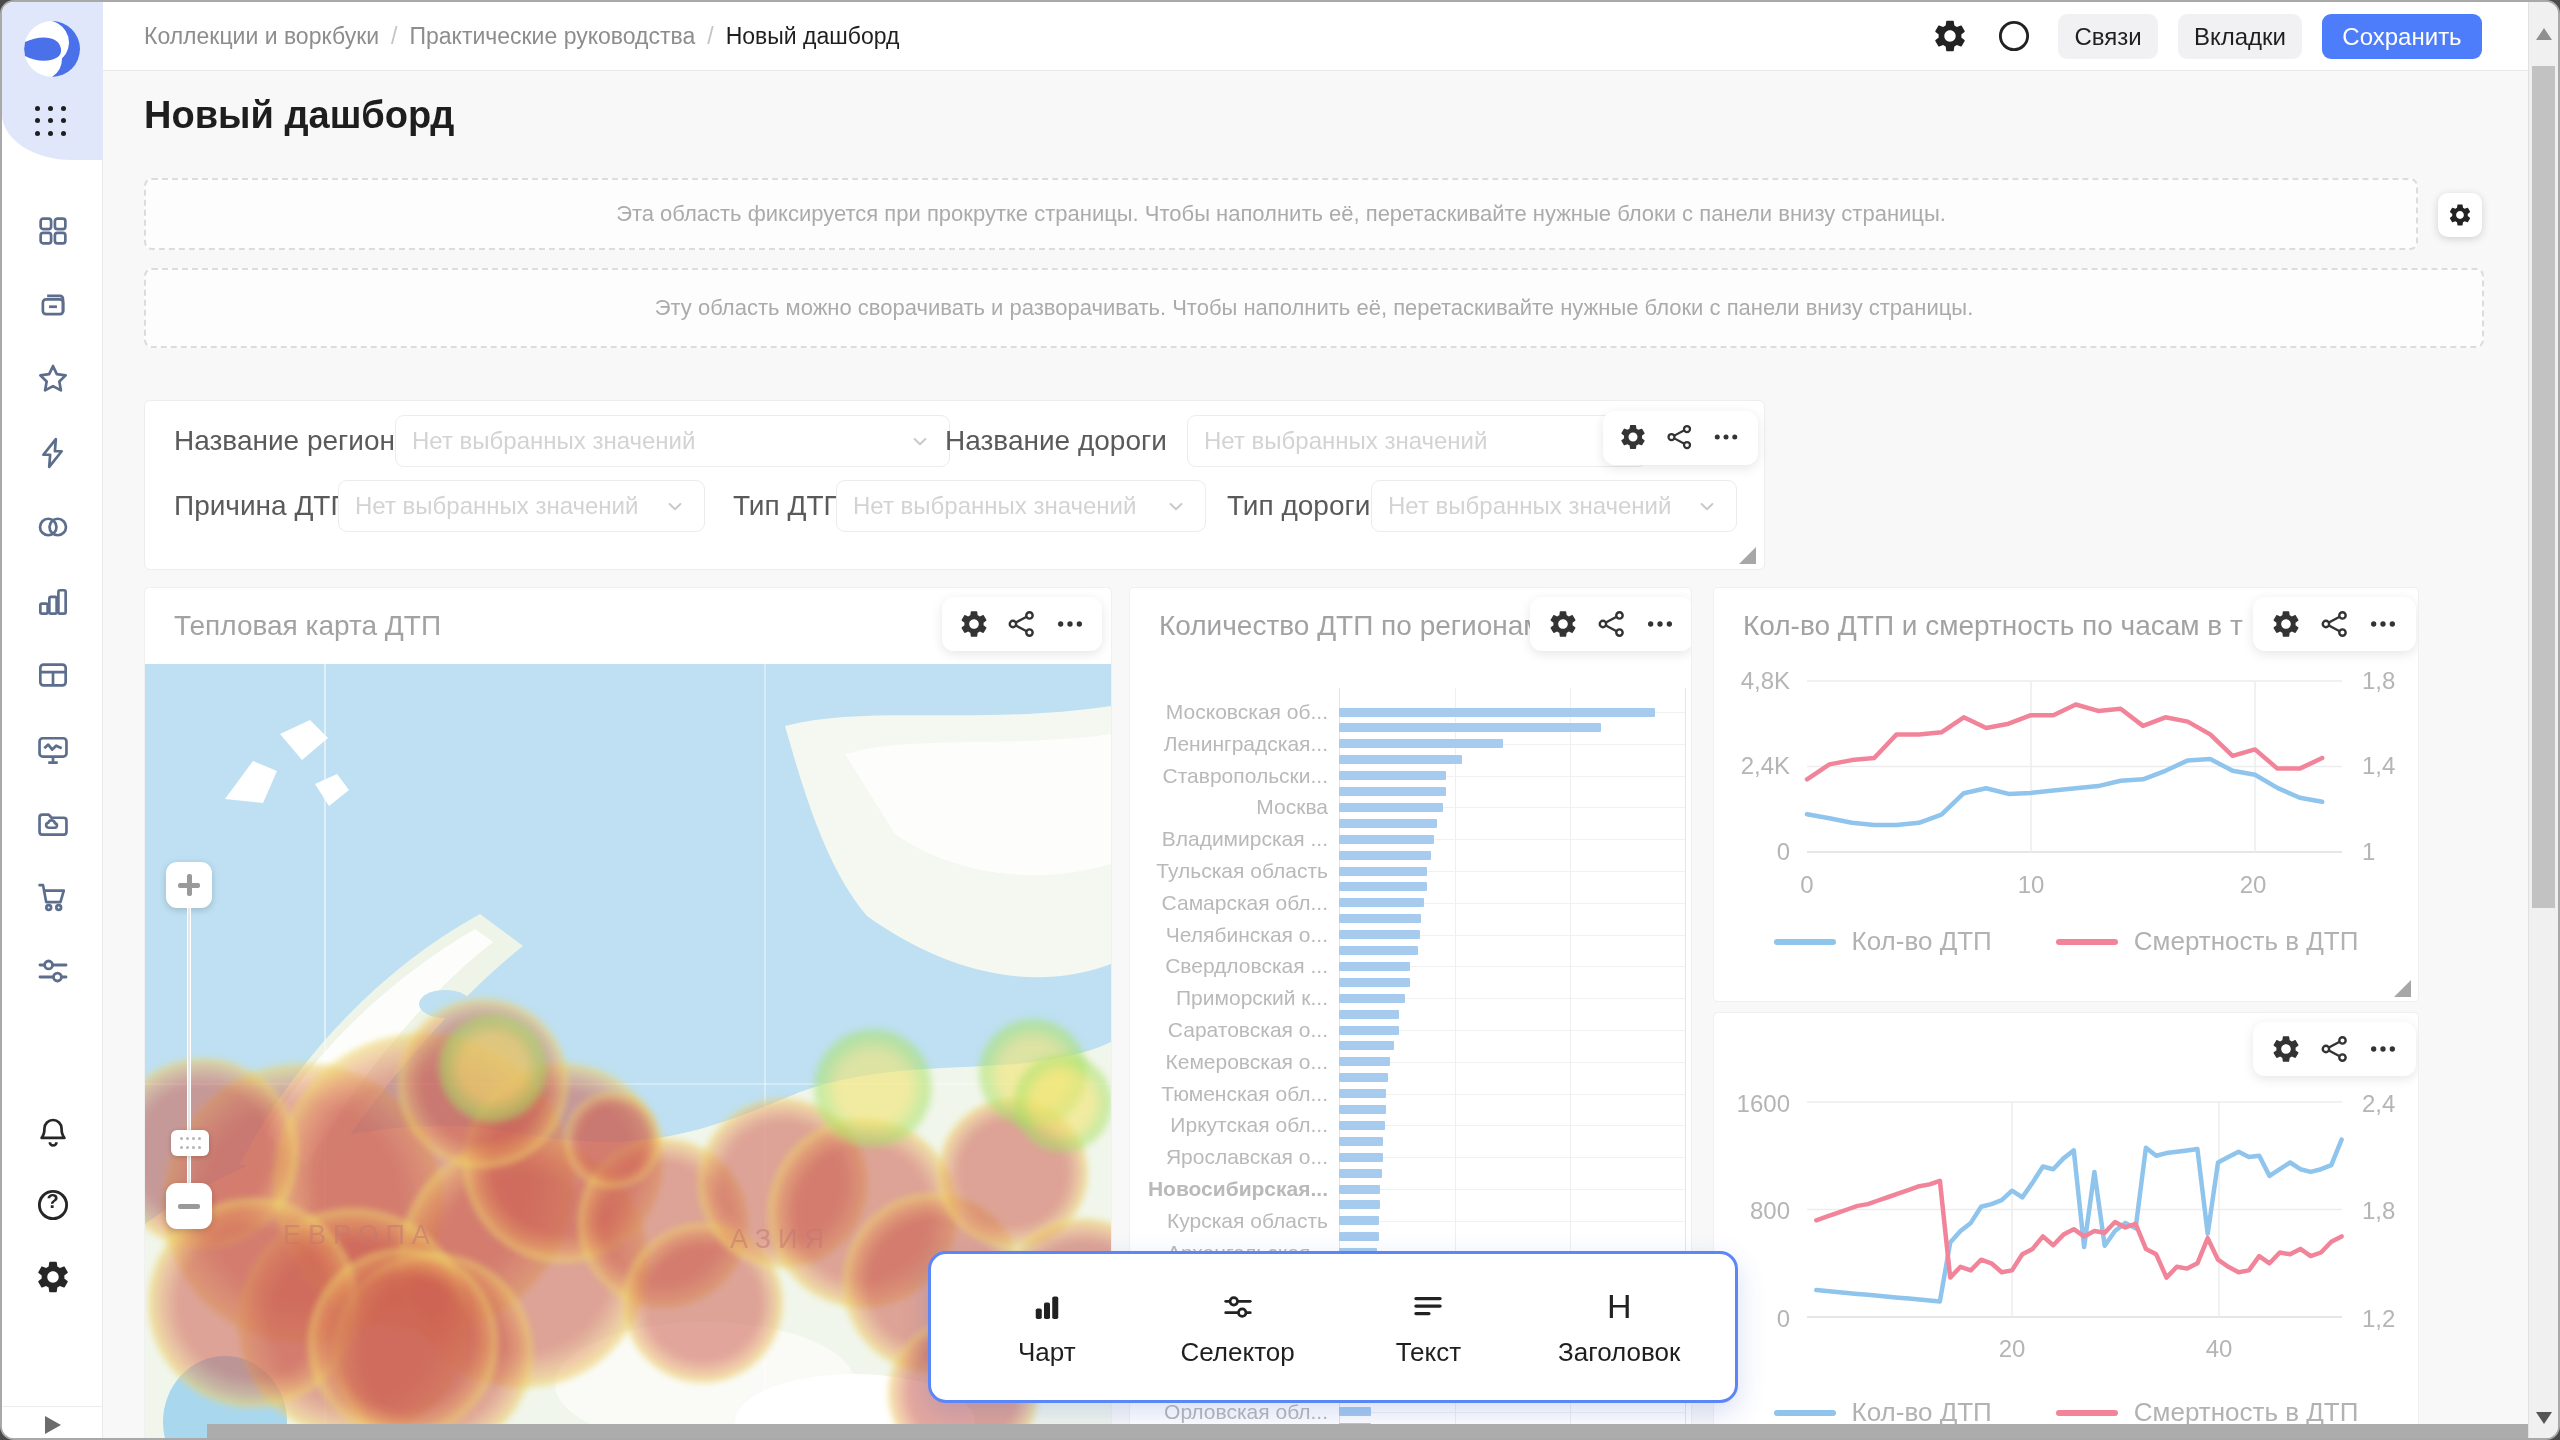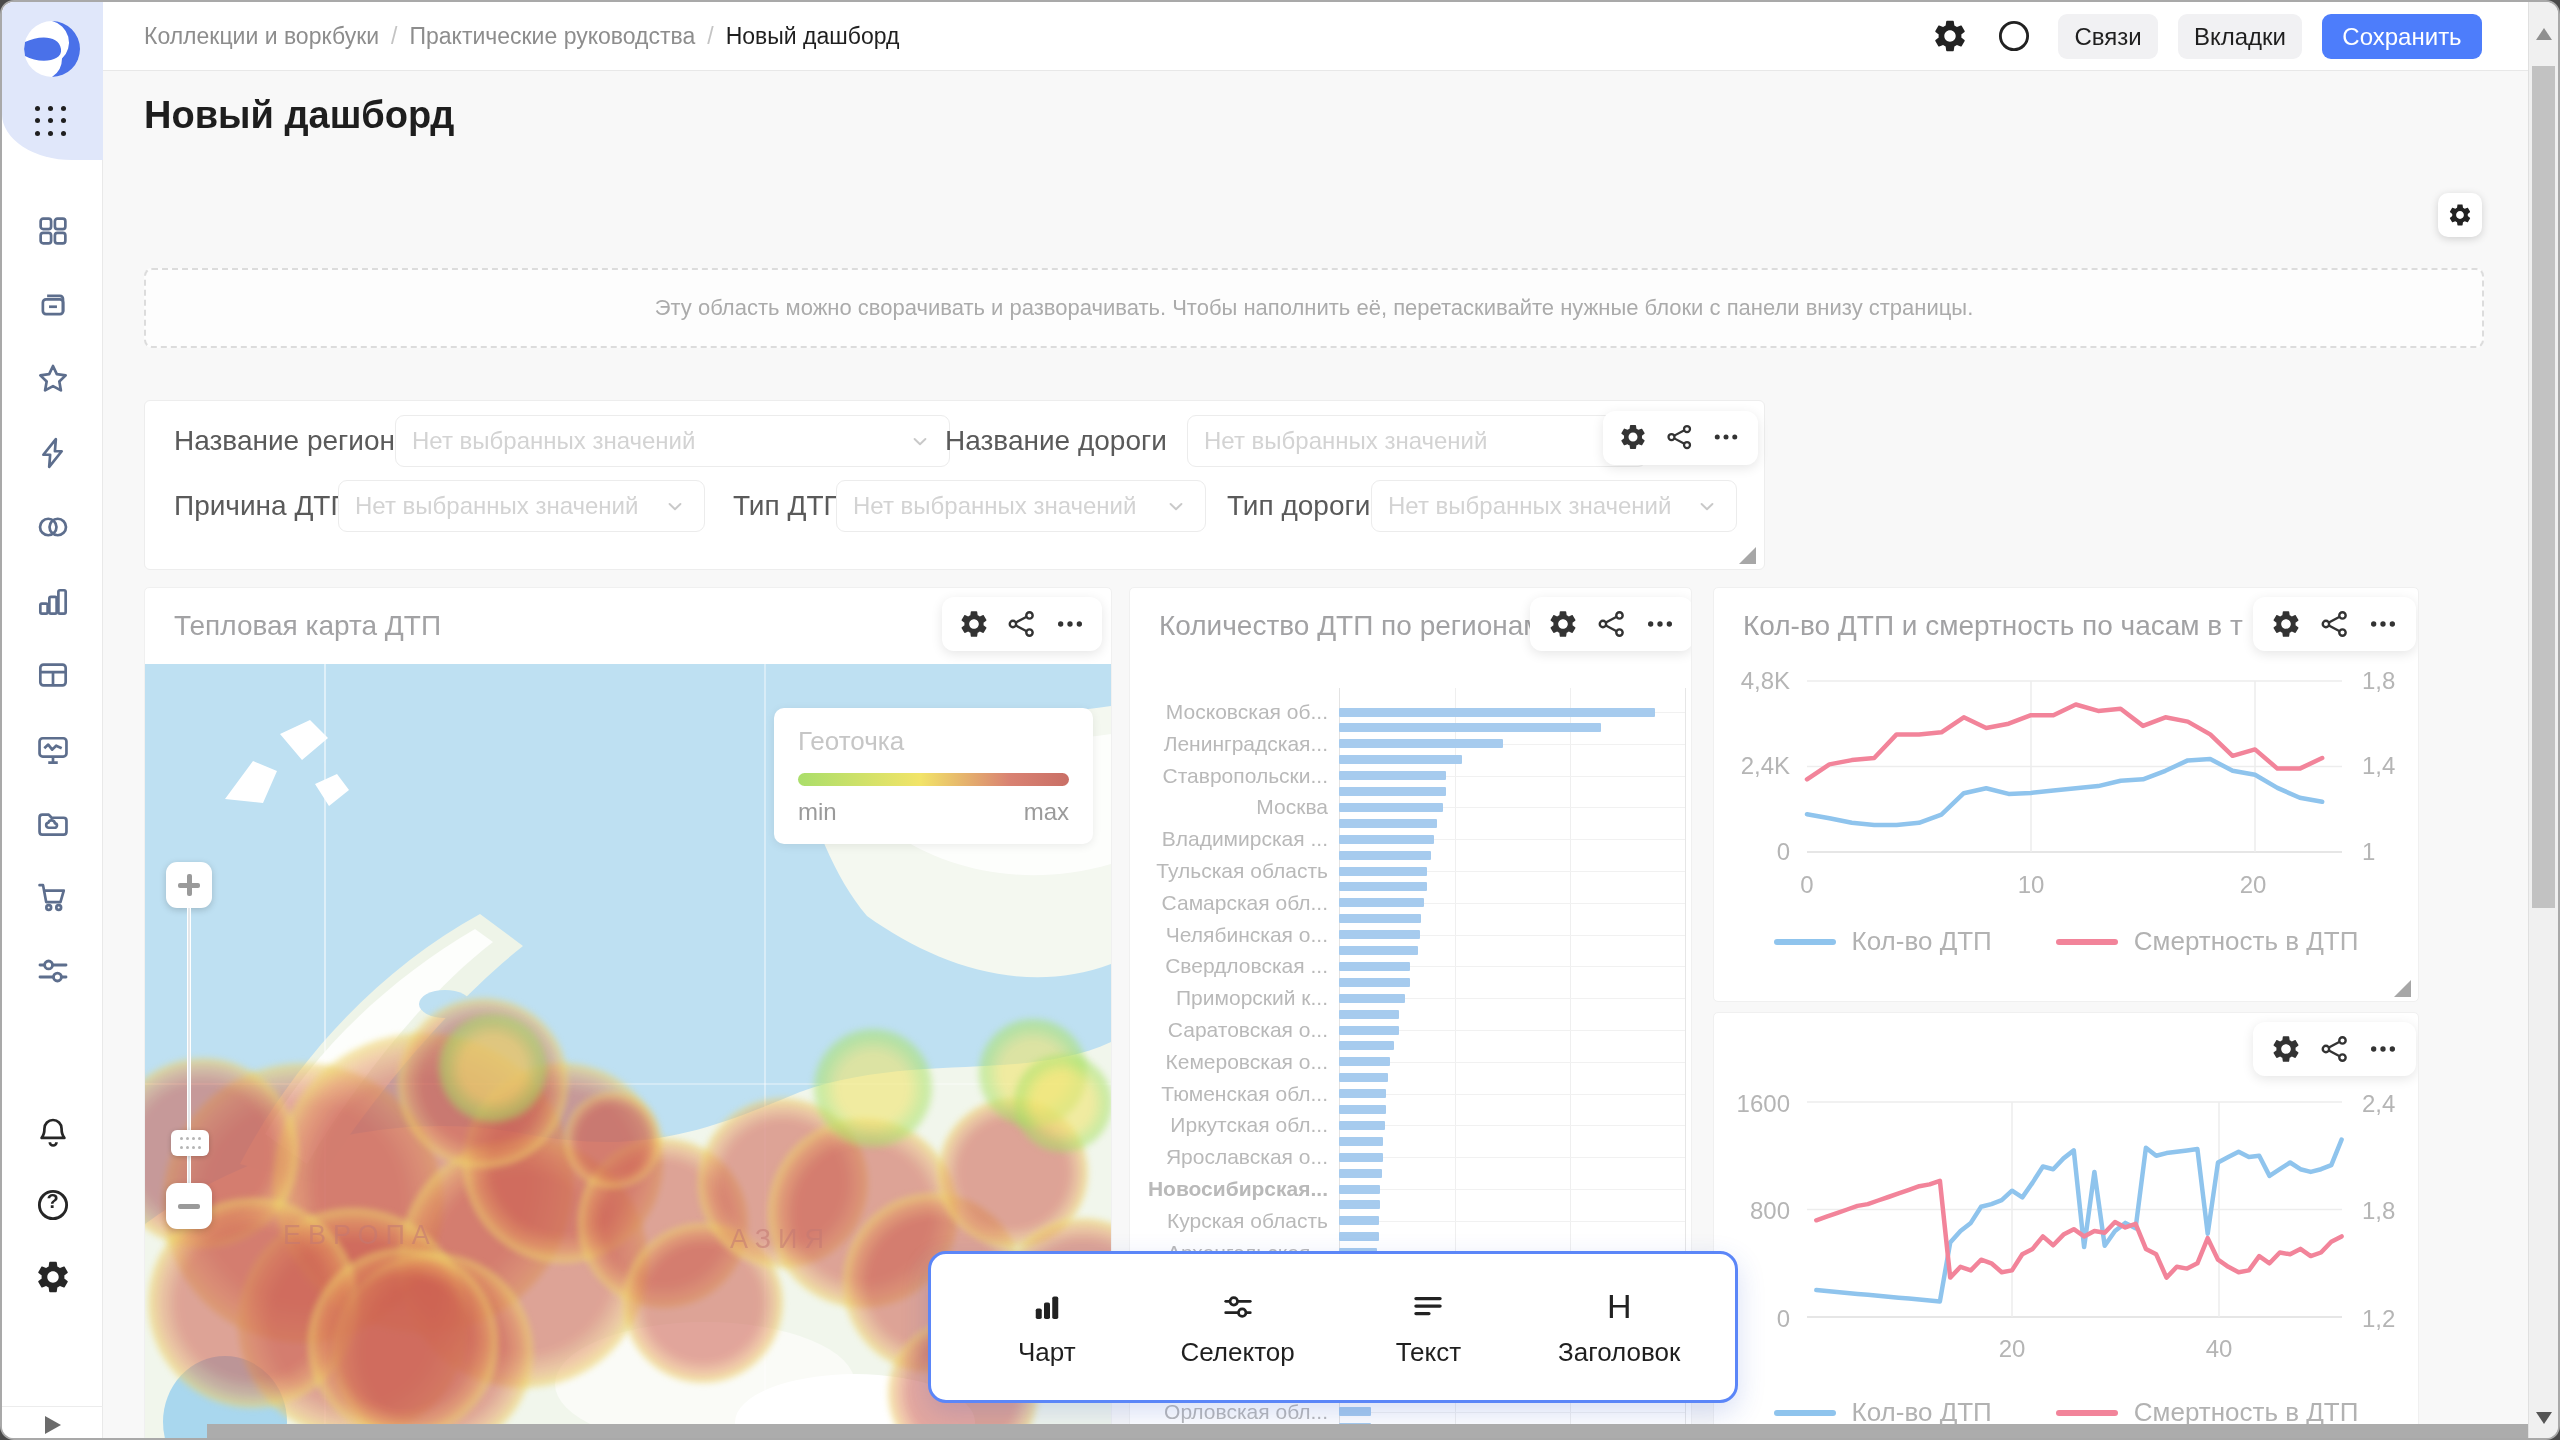--- a/index.html
+++ b/index.html
@@ -313,20 +313,23 @@
           <use href="#i-circle"></use>
         </svg><b>i</b>
     </span>
     <button class="btn" style="left:1955px;width:100px">Связи</button>
     <button class="btn" style="left:2075px;width:124px">Вкладки</button>
     <button class="btn primary" style="left:2219px;width:160px">Сохранить</button>
   </header>
 
   <h1 class="page-title">Новый дашборд</h1>
 
+  <section class="panel" style="left:142px;top:176px;width:2274px;height:72px">
+    <p style="margin:0">Эта область фиксируется при прокрутке страницы. Чтобы наполнить её, перетаскивайте нужные блоки с панели внизу страницы.</p>
+  </section>
   <button class="fab" style="left:2436px;top:191px">
     <svg viewBox="0 0 24 24" width="26" height="26">
         <use href="#i-gear"></use>
       </svg>
   </button>
   <section class="panel" style="left:142px;top:266px;width:2340px;height:80px">
     <p style="margin:0">Эту область можно сворачивать и разворачивать. Чтобы наполнить её, перетаскивайте нужные блоки с панели внизу страницы.</p>
   </section>
 
   <section class="filters">
@@ -443,28 +446,20 @@
           <div class="blob" style="left: 853px; top: 554px; width: 170px; height: 170px;"></div>
           <div class="blob" style="left: 743px; top: 654px; width: 150px; height: 150px;"></div>
           <div class="blob" style="left: 420px; top: 428px; width: 96px; height: 96px;"></div>
           <div class="blob g" style="left: 293px; top: 349px; width: 110px; height: 110px;"></div>
           <div class="blob g" style="left: 668px; top: 364px; width: 120px; height: 120px;"></div>
           <div class="blob g" style="left: 833px; top: 354px; width: 110px; height: 110px;"></div>
           <div class="blob g" style="left: 868px; top: 389px; width: 100px; height: 100px;"></div>
         </div>
       <span class="map-label" style="left:138px;top:556px">ЕВРОПА</span>
       <span class="map-label" style="left:585px;top:560px">АЗИЯ</span>
-      <div class="map-legend">
-        <div class="t">Геоточка</div>
-        <div class="grad"></div>
-        <div class="minmax">
-          <span>min</span>
-          <span>max</span>
-        </div>
-      </div>
       <button class="map-btn" style="top:198px">
           <span class="h"></span>
           <span class="v"></span>
         </button>
       <div class="map-track"></div>
       <div class="map-handle">
           <i></i>
           <i></i>
           <i></i>
           <i></i>

